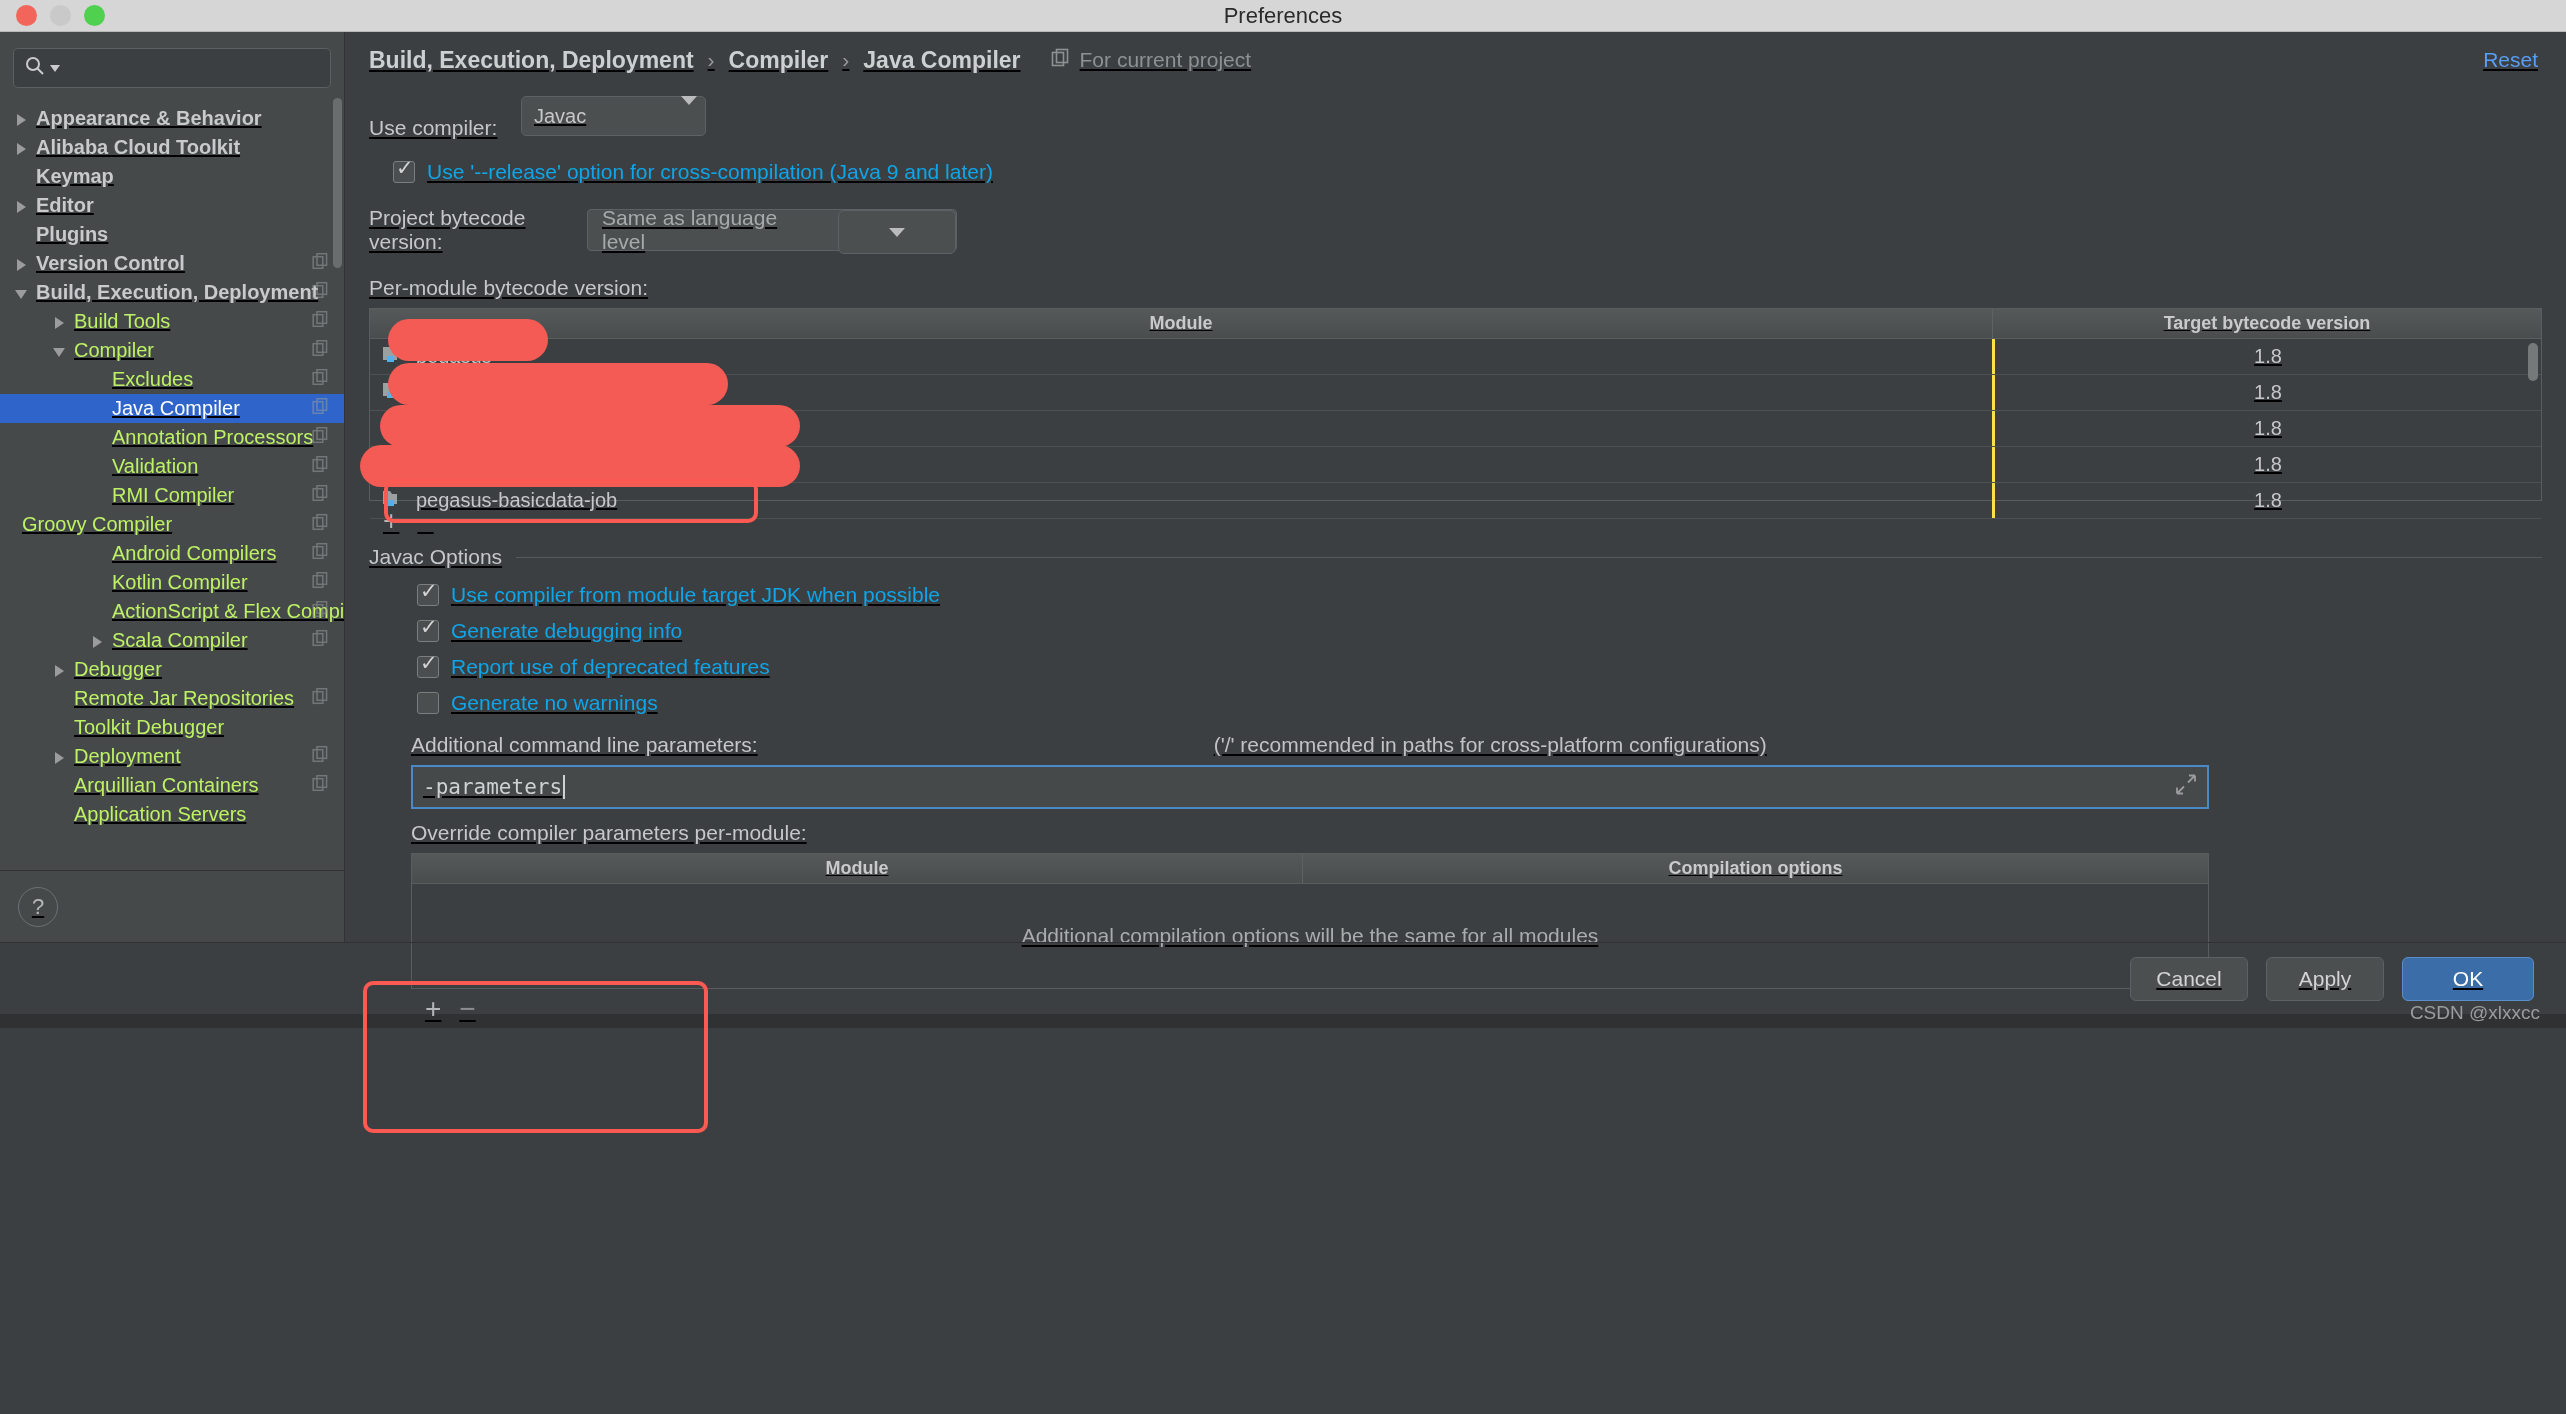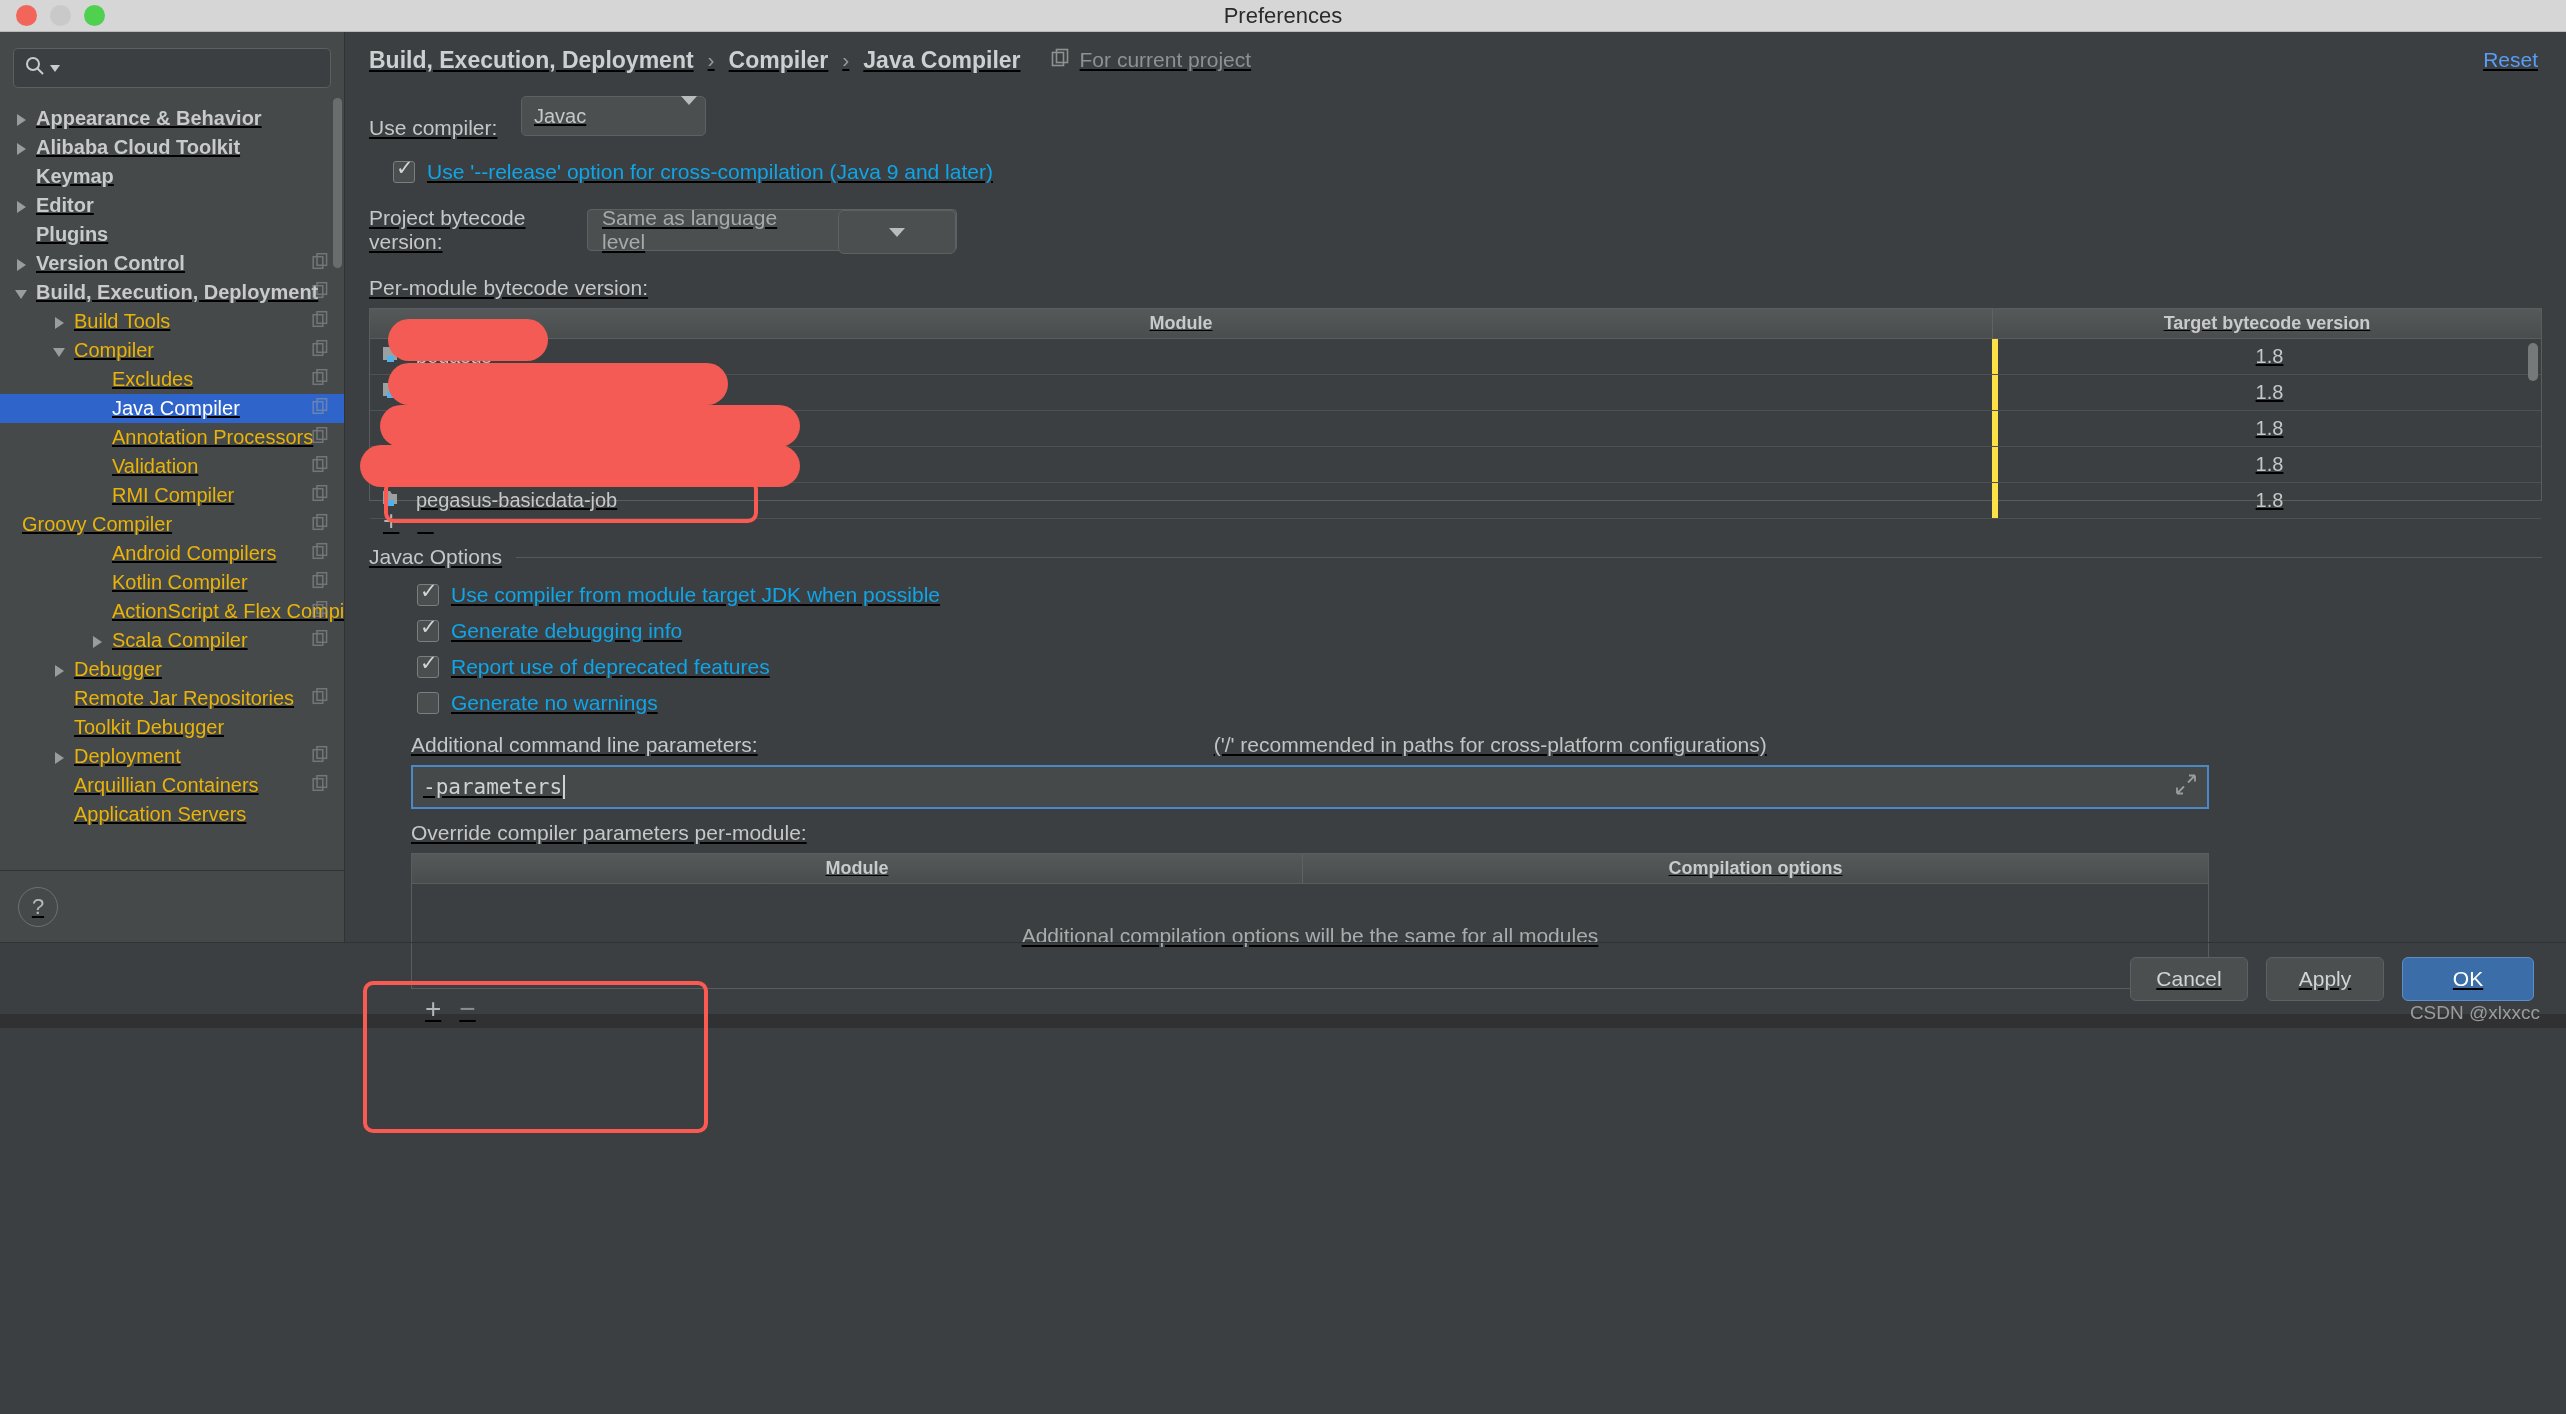--- a/index.html
+++ b/index.html
@@ -41,21 +41,21 @@
   }
   .search-wrap { padding: 16px 13px 8px 13px; }
   .search-box {
     height: 40px; background: #3c3f41; border: 1px solid #5e6060;
     border-radius: 5px; display: flex; align-items: center;
     padding: 0 10px; gap: 4px;
   }
   .tree { flex: 1; overflow: hidden; position: relative; padding-top: 8px; }
   .tree-row {
     height: 29px; display: flex; align-items: center;
-    font-size: 20px; color: #eab308; position: relative;
+    font-size: 20px; color: #bef264; position: relative;
     padding-right: 18px; white-space: nowrap;
   }
   .tree-row.selected { background: #2f65ca; color: #ffffff; }
   .tree-row.bold { font-weight: bold; color: #c8cacb; }
   .arrow {
     width: 16px; height: 16px; flex: 0 0 16px;
     display: inline-block; position: relative;
   }
   .arrow.right::after {
     content: ""; position: absolute; left: 3px; top: 3px;
@@ -148,21 +148,21 @@
     font-size: 18px; color: #c8cacb; font-weight: bold;
   }
   .th { display: flex; align-items: center; justify-content: center; }
   .th.sep { border-left: 1px solid #5f6263; }
   .trow {
     display: flex; height: 36px; border-bottom: 1px solid #4e5152;
     font-size: 20px; color: #c5c7c8;
   }
   .td { display: flex; align-items: center; padding: 0 12px; }
   .td.mod { gap: 10px; }
-  .td.ver { justify-content: center; border-left: 6px solid #fde047; }
+  .td.ver { justify-content: center; border-left: 3px solid #fde047; }
   .table-scroll {
     position: absolute; right: 3px; top: 34px; width: 10px; height: 38px;
     background: #76797a; border-radius: 5px;
   }
   .plusminus { display: flex; align-items: center; gap: 18px; padding: 6px 0 0 14px; }
   .pm { font-size: 28px; color: #b4b6b7; line-height: 1; }
   .pm.dim { color: #8b8e8f; }
 
   
   .group-title { display: flex; align-items: center; gap: 14px; }

